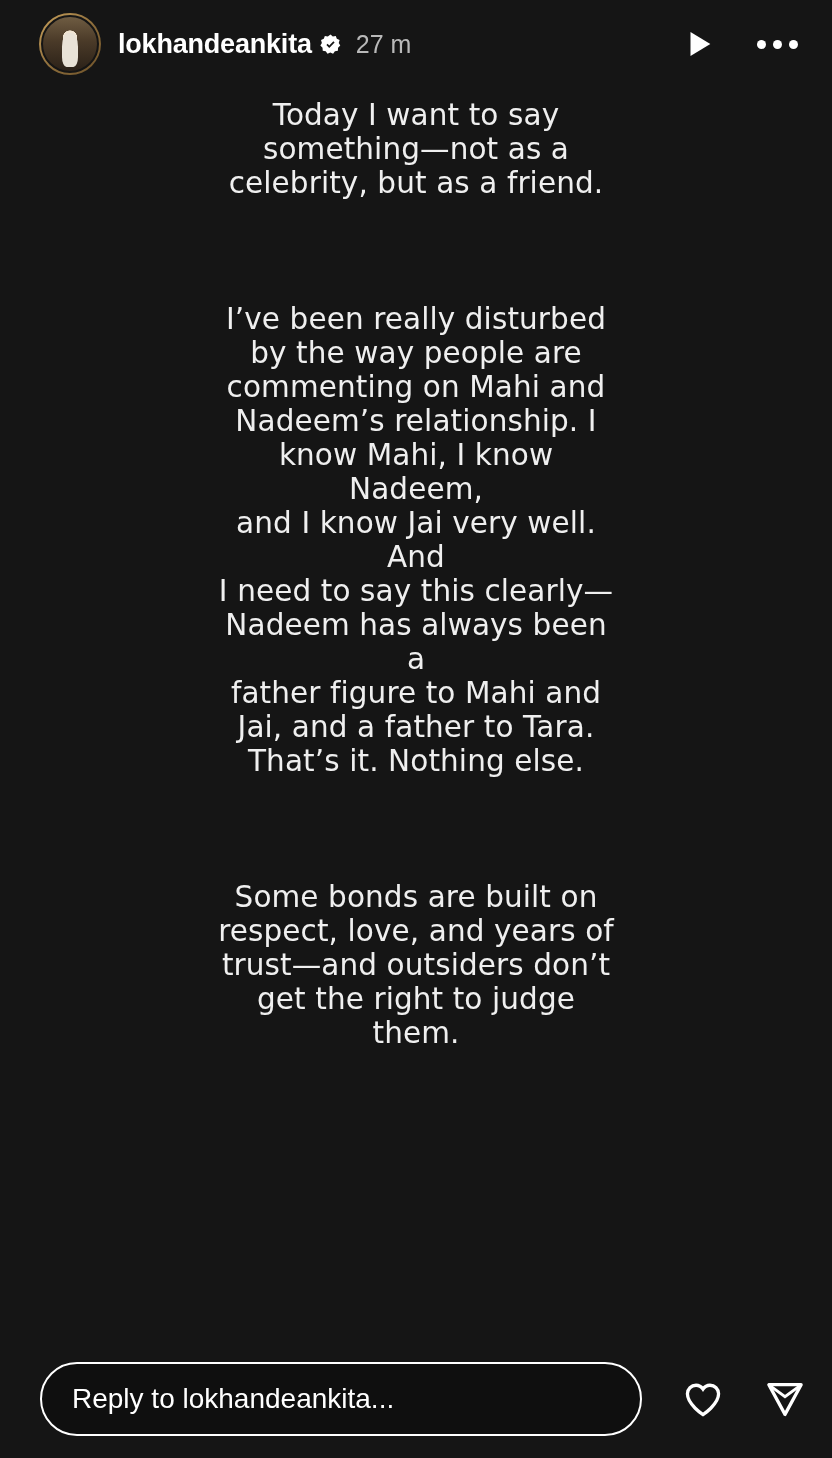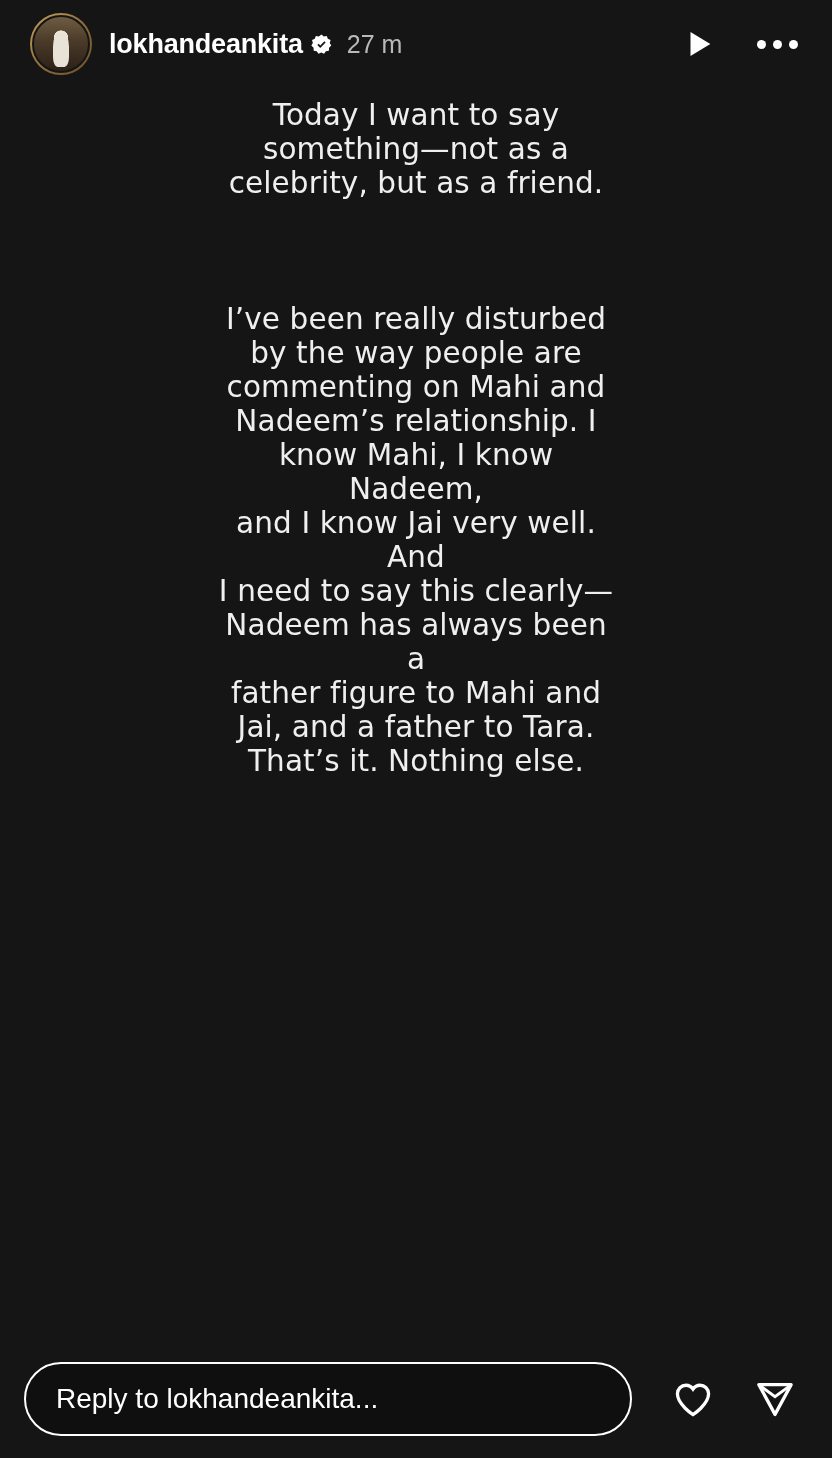--- a/index.html
+++ b/index.html
@@ -18,21 +18,21 @@
     width: 832px;
     height: 1458px;
     background: #151515;
     overflow: hidden;
   }
 
   
   .topbar {
     position: absolute;
     top: 0;
-    left: 6px;
+    left: 15px;
     right: 0;
     height: 88px;
     display: flex;
     align-items: center;
     padding: 0 24px;
     box-sizing: border-box;
     z-index: 20;
   }
   .avatar-ring {
     width: 62px;
@@ -126,21 +126,21 @@
     z-index: 5;
     font-family: "DejaVu Sans", sans-serif;
     font-weight: 400;
   }
   .caption .para { margin: 0 0 34px 0; }
   .caption .para:last-child { margin-bottom: 0; }
 
   
   .bottombar {
     position: absolute;
-    left: 0;
+    left: 16px;
     right: 0;
     bottom: 0;
     height: 118px;
     display: flex;
     align-items: center;
     padding: 0 24px;
     box-sizing: border-box;
     z-index: 20;
   }
   .reply-box {
@@ -188,20 +188,24 @@
 by the way people are
 commenting on Mahi and
 Nadeem’s relationship. I
 know Mahi, I know Nadeem,
 and I know Jai very well. And
 I need to say this clearly—
 Nadeem has always been a
 father figure to Mahi and
 Jai, and a father to Tara.
 That’s it. Nothing else.</p>
+    <p class="para">Some bonds are built on
+respect, love, and years of
+trust—and outsiders don’t
+get the right to judge them.</p>
     
     
     
   </div>
 
   <div class="topbar">
     <div class="avatar-ring">
       <div class="avatar"></div>
     </div>
     <span class="username">lokhandeankita</span>

